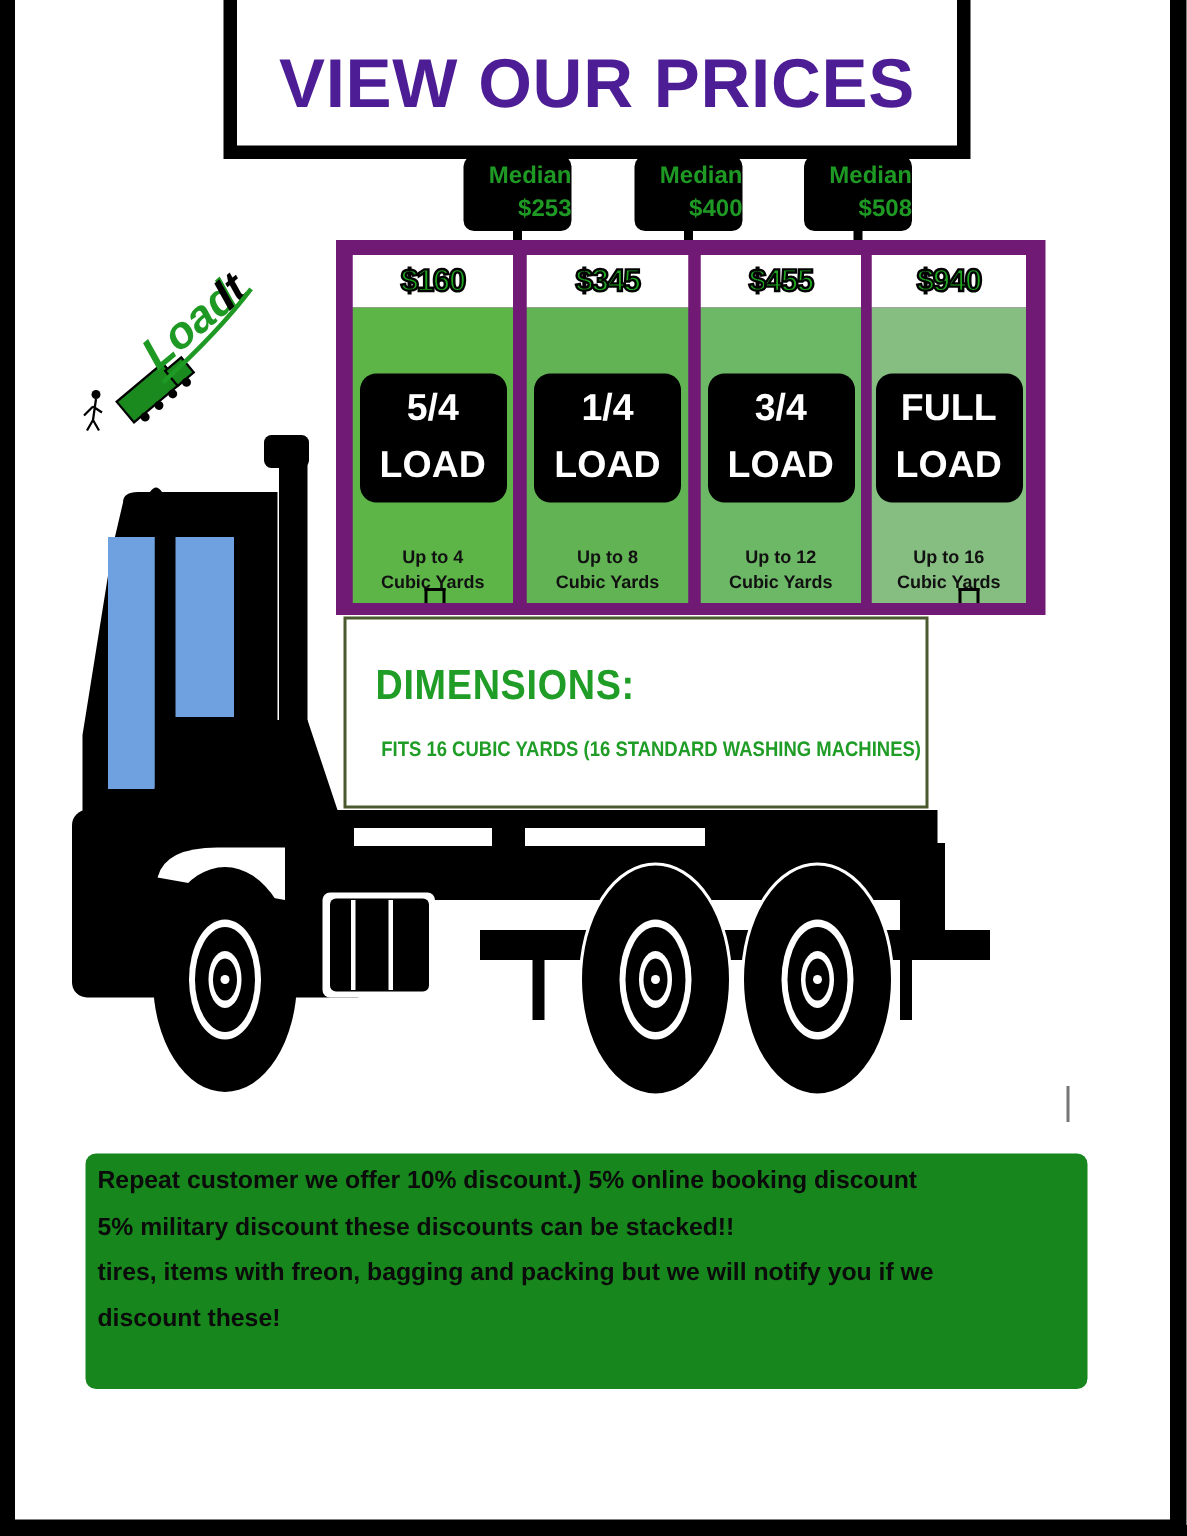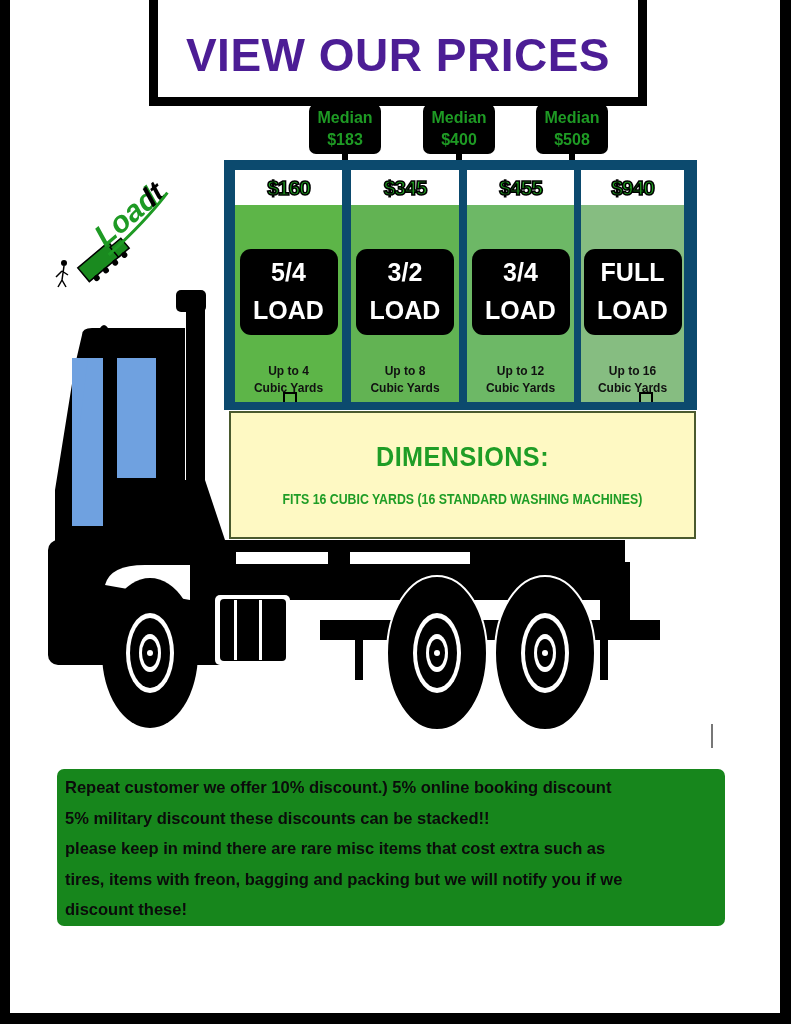--- a/index.html
+++ b/index.html
@@ -18,30 +18,30 @@
       display: flex; align-items: center; justify-content: center;
     }
     .title-box span {
       font-family: "Liberation Sans", sans-serif; font-weight: bold;
       font-size: 46px; color: #4c1d95; letter-spacing: 0.5px; margin-top: 14px;
     }
     .median {
       position: absolute; top: 104px; width: 72px; height: 50px;
       background: #000; border-radius: 7px; color: #1e9a24;
       font-family: "Liberation Sans", sans-serif; font-weight: bold;
-      font-size: 16px; text-align: center; line-height: 22px; padding-top: 3px;
+      font-size: 16px; text-align: right; line-height: 22px; padding-top: 3px;
       box-sizing: border-box;
     }
     .median .stem {
       position: absolute; left: 33px; top: 50px; width: 6px; height: 12px; background: #000;
     }
     
     .cargo {
       position: absolute; left: 224px; top: 160px; width: 473px; height: 250px;
-      background: #0c4a6e;
+      background: #701a75;
     }
     .compartment {
       position: absolute; top: 10px; height: 232px; overflow: hidden;
     }
     .compartment .price-band {
       height: 35px; background: #fff; display: flex; align-items: center; justify-content: center;
     }
     .compartment .price {
       font-family: "Liberation Sans", sans-serif; font-weight: bold; font-size: 21px;
       color: #1ea51f; -webkit-text-stroke: 1.6px #000; letter-spacing: -1px;
@@ -54,23 +54,23 @@
       text-align: center; font-size: 25px; line-height: 38px; padding-top: 4px; box-sizing: border-box;
     }
     .cubic {
       position: absolute; left: 0; right: 0; top: 158px; text-align: center;
       font-family: "Liberation Sans", sans-serif; font-weight: bold; font-size: 12px;
       line-height: 17px; color: #111;
     }
     .latch { position: absolute; bottom: 0; width: 10px; height: 8px; border: 2px solid #000; border-bottom: none; background: transparent; }
     
     .dimensions {
-      position: absolute; left: 229px; top: 411px; width: 467px; height: 128px;
-      background: #fef9c3; border: 2px solid #4a5a2e; box-sizing: border-box;
-      text-align: center; color: #1f9d26;
+      position: absolute; left: 229px; top: 411px; width: 390px; height: 128px;
+      background: #ffffff; border: 2px solid #4a5a2e; box-sizing: border-box;
+      color: #1f9d26;
     }
     .dimensions .head {
       font-family: "Liberation Sans", sans-serif; font-weight: bold; font-size: 28px;
       margin-top: 28px; letter-spacing: 0.5px; transform: scaleX(0.9);
     }
     .dimensions .sub {
       font-family: "Liberation Sans", sans-serif; font-weight: bold; font-size: 14px;
       margin-top: 18px; transform: scaleX(0.88); white-space: nowrap;
     }
     
@@ -163,21 +163,21 @@
       <text x="104" y="72" font-family="Liberation Sans, sans-serif" font-weight="bold" font-style="italic" font-size="30" fill="#000">It</text>
       <path d="M40 80 Q90 78 125 70" stroke="#1e9a24" stroke-width="3" fill="none"></path>
     </g>
     <circle cx="12" cy="98" r="3" fill="#000"></circle>
     <path d="M12 101 L10 115 M10 106 L4 112 M10 106 L16 110 M10 115 L6 122 M10 115 L14 122" stroke="#000" stroke-width="1.5" fill="none"></path>
   </svg>
 </div>
 
 <div class="median" style="left:309px;">
   <div>Median</div>
-  <div>$183</div>
+  <div>$253</div>
   <div class="stem"></div>
 </div>
 <div class="median" style="left:423px;">
   <div>Median</div>
   <div>$400</div>
   <div class="stem"></div>
 </div>
 <div class="median" style="left:536px;">
   <div>Median</div>
   <div>$508</div>
@@ -200,21 +200,21 @@
       </div>
       <div class="latch" style="left:48px;"></div>
     </div>
   </div>
   <div class="compartment" style="left:127px; width:108px;">
     <div class="price-band">
       <span class="price">$345</span>
     </div>
     <div class="body" style="background:#62b353;">
       <div class="load-badge">
-        <div>3/2</div>
+        <div>1/4</div>
         <div>LOAD</div>
       </div>
       <div class="cubic">
         <div>Up to 8</div>
         <div>Cubic Yards</div>
       </div>
     </div>
   </div>
   <div class="compartment" style="left:243px; width:107px;">
     <div class="price-band">
@@ -252,16 +252,15 @@
 <div class="dimensions">
   <div class="head">DIMENSIONS:</div>
   <div class="sub">FITS 16 CUBIC YARDS (16 STANDARD WASHING MACHINES)</div>
 </div>
 
 <div class="cursor-mark"></div>
 
 <div class="note">
   <p>Repeat customer we offer 10% discount.) 5% online booking discount</p>
   <p>5% military discount these discounts can be stacked!!</p>
-  <p>please keep in mind there are rare misc items that cost extra such as</p>
   <p>tires, items with freon, bagging and packing but we will notify you if we</p>
   <p>discount these!</p>
 </div>
 
 </body></html>

